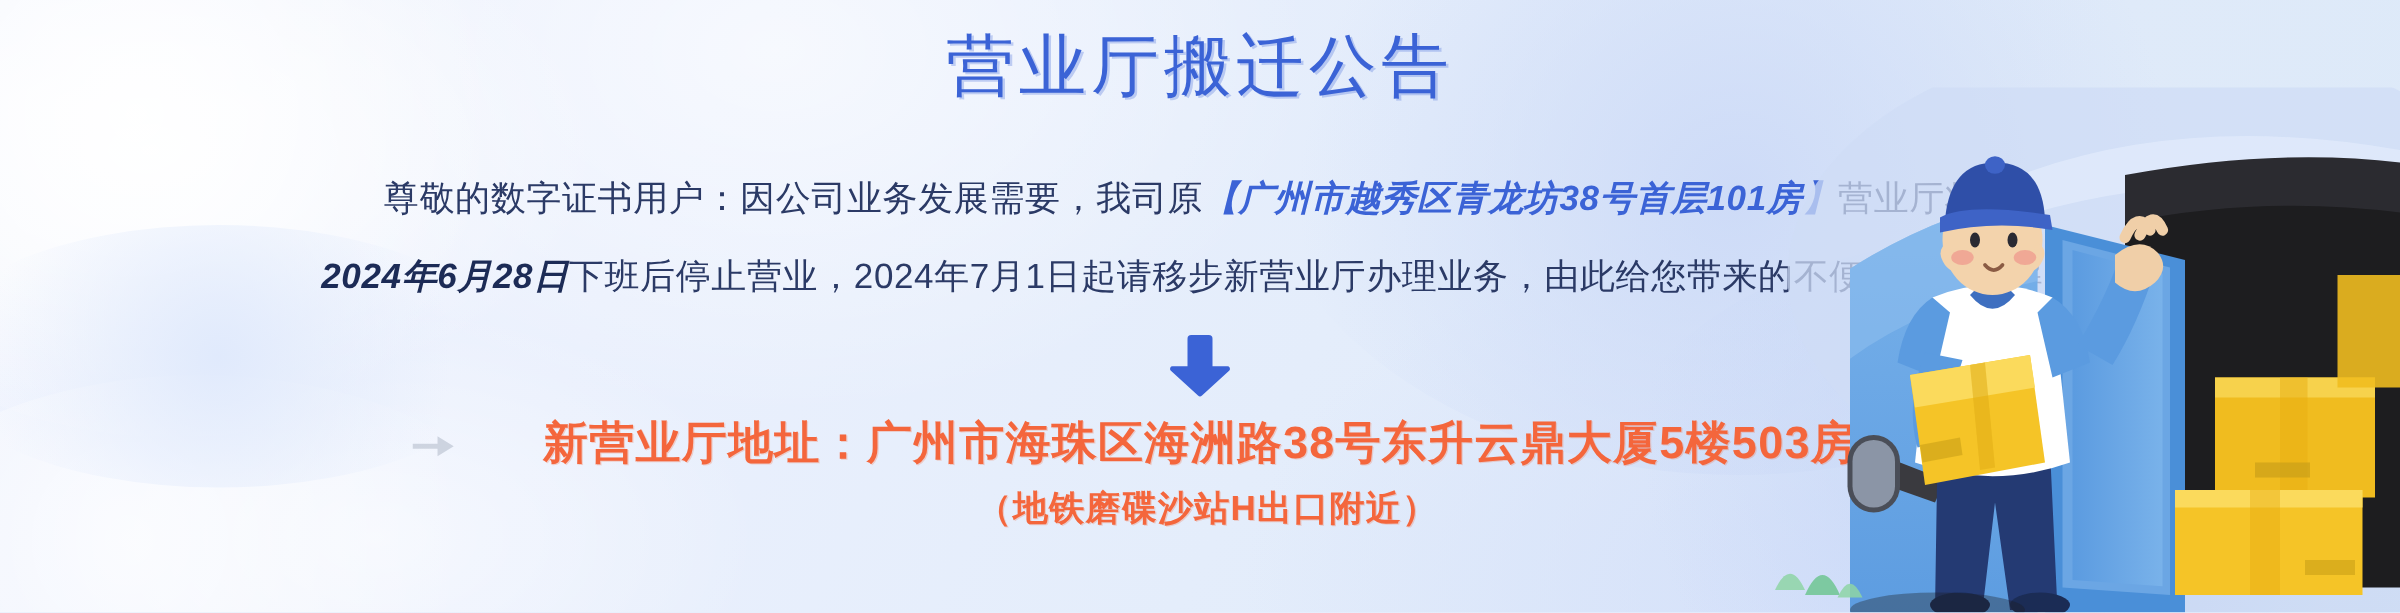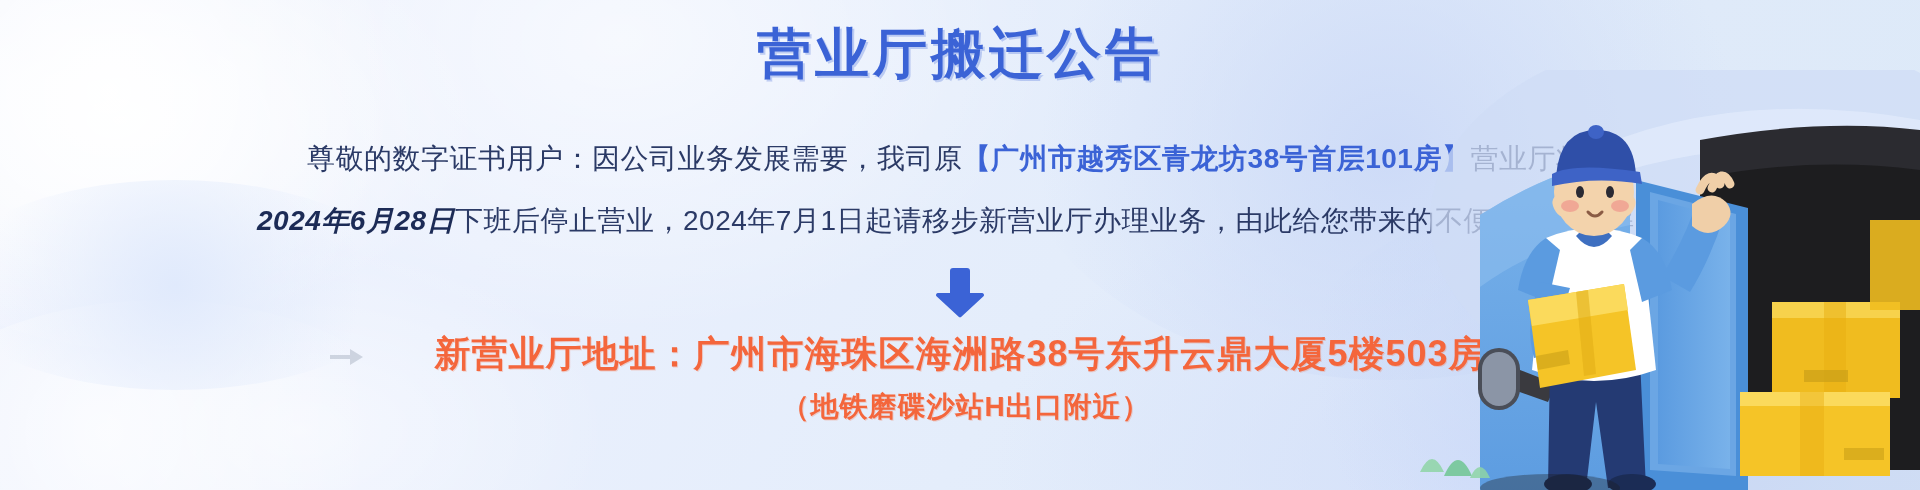--- a/index.html
+++ b/index.html
@@ -30,40 +30,40 @@
   .blob-d{ right:140px; top:-180px; width:780px; height:560px; background:radial-gradient(circle at 50% 60%, rgba(203,217,247,.9), rgba(203,217,247,0) 68%); }
   .blob-e{ right:0; bottom:-120px; width:640px; height:420px; background:radial-gradient(circle at 50% 40%, rgba(198,214,246,.75), rgba(198,214,246,0) 70%); }
 
   
   .title-wrap{
     position:absolute; left:0; right:0; top:26px;
     text-align:center; line-height:1;
   }
   .title{
     position:relative; display:inline-block;
-    font-size:54px; font-weight:bold; letter-spacing:4px;
+    font-size:54px; font-weight:normal; letter-spacing:4px;
     color:#3b63d6;
     text-shadow:2px 2px 0 rgba(60,100,215,.28);
     padding:0 4px;
   }
   .title-underlay{
     position:absolute; left:2px; right:2px; bottom:-2px; height:22px;
     background:#c3cfe6; opacity:.95; z-index:-1;
   }
 
   
   .para{
     position:absolute; left:0; right:0;
     text-align:center;
     color:#2b3a66;
     white-space:nowrap;
   }
   .line1{ top:140px; font-size:28px; letter-spacing:.5px; }
   .line2{ top:202px; font-size:28px; letter-spacing:.5px; }
-  .hl-blue{ color:#3b63d6; font-weight:bold; }
+  .hl-blue{ color:#3b63d6; font-weight:bold;font-style:italic; }
   .hl-dark{ color:#1c2b56; font-weight:bold;font-style:italic; }
 
   
   .arrow-down{
     position:absolute; left:0; right:0; top:268px;
     display:flex; justify-content:center; align-items:center;
   }
   .arrow-down svg{ display:block; }
 
   .ghost-arrow{

